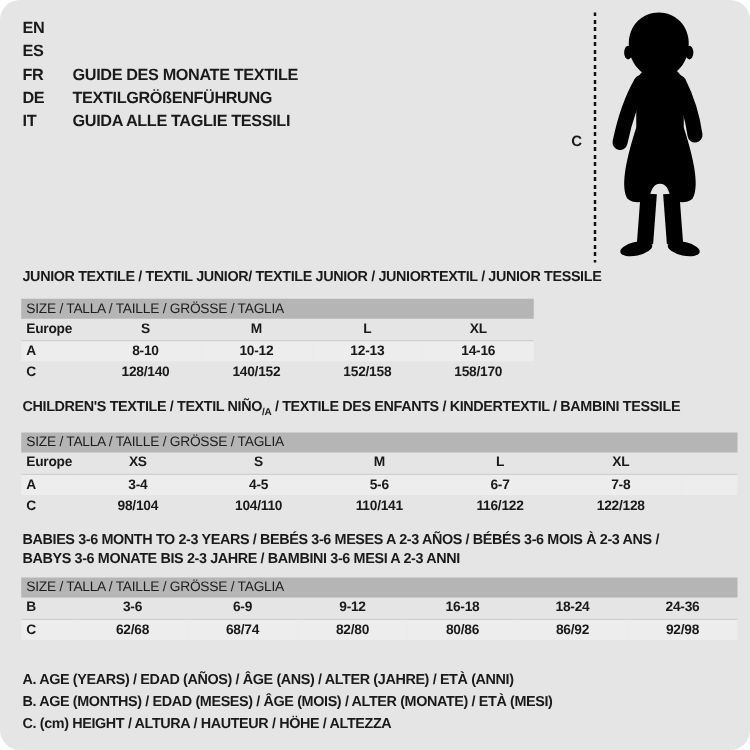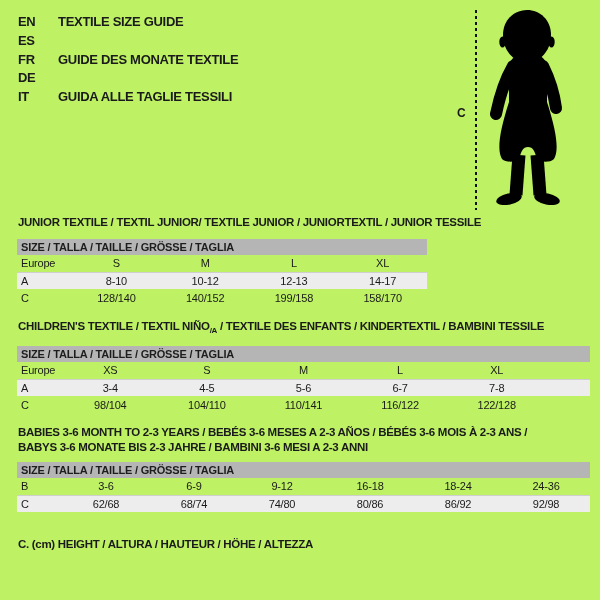--- a/index.html
+++ b/index.html
@@ -2,21 +2,21 @@
 <html><head>
 <meta charset="utf-8">
 <style>
   * { margin:0; padding:0; box-sizing:border-box; }
   html,body { width:600px; height:600px; }
   body {
     background:#ffffff;
     font-family:"Liberation Sans","DejaVu Sans",sans-serif;
     color:#1a1a1a;
   }
-  .page { position:relative; width:600px; height:600px; background:#bef264; overflow:hidden; }
+  .page { position:relative; width:600px; height:600px; background:#e5e5e5; overflow:hidden;border-radius:16px; }
 
   
   .lang-list { position:absolute; left:18px; top:13px; }
   .lang-row { display:flex; font-weight:bold; font-size:13px; line-height:18.8px; letter-spacing:-0.3px; }
   .lang-code { width:40px; flex:0 0 40px; }
 
   
   .figure { position:absolute; left:452px; top:6px; width:145px; height:212px; }
   .measure-line {
     position:absolute; left:23px; top:4px; width:2px; height:200px;
@@ -31,50 +31,50 @@
   #title2 { top:320px; }
   #title3 { top:425px; line-height:15.2px; }
   .sub { font-size:8px; vertical-align:sub; }
 
   
   .size-table { position:absolute; left:17px; border-collapse:collapse; table-layout:fixed; font-size:11px; letter-spacing:-0.2px; }
   #table1 { top:239px; width:410px; }
   #table2 { top:346px; width:573px; }
   #table3 { top:462px; width:573px; }
   .size-table th.bar {
-    background:#b5b5b5; height:16px; font-weight:bold; text-align:left;
+    background:#b5b5b5; height:16px; font-weight:normal; text-align:left;
     padding:0 0 0 4px; font-size:11px; color:#1d1d1d; letter-spacing:-0.2px;
   }
-  .size-table td { height:17px; text-align:center; padding:0; vertical-align:middle; font-weight:normal; }
+  .size-table td { height:17px; text-align:center; padding:0; vertical-align:middle; font-weight:bold; }
   .size-table td.lbl { text-align:left; padding-left:4px; }
   .size-table tr.line td { border-bottom:1px solid #cfcfcf; }
   .size-table tr.stripe td { background:#ededed; }
 
   
   .footnotes { position:absolute; left:18px; top:536px; font-weight:bold; font-size:11.5px; line-height:17.6px; letter-spacing:-0.3px; }
 </style>
 </head>
 <body>
 
 <div class="page">
 
   <div class="lang-list">
     <div class="lang-row">
       <span class="lang-code">EN</span>
-      <span class="lang-title">TEXTILE SIZE GUIDE</span>
     </div>
     <div class="lang-row">
       <span class="lang-code">ES</span>
     </div>
     <div class="lang-row">
       <span class="lang-code">FR</span>
       <span class="lang-title">GUIDE DES MONATE TEXTILE</span>
     </div>
     <div class="lang-row">
       <span class="lang-code">DE</span>
+      <span class="lang-title">TEXTILGRÖßENFÜHRUNG</span>
     </div>
     <div class="lang-row">
       <span class="lang-code">IT</span>
       <span class="lang-title">GUIDA ALLE TAGLIE TESSILI</span>
     </div>
   </div>
 
   <div class="figure">
     <span class="c-label">C</span>
     <div class="measure-line"></div>
@@ -119,27 +119,27 @@
         <td>S</td>
         <td>M</td>
         <td>L</td>
         <td>XL</td>
       </tr>
       <tr class="stripe">
         <td class="lbl">A</td>
         <td>8-10</td>
         <td>10-12</td>
         <td>12-13</td>
-        <td>14-17</td>
+        <td>14-16</td>
       </tr>
       <tr>
         <td class="lbl">C</td>
         <td>128/140</td>
         <td>140/152</td>
-        <td>199/158</td>
+        <td>152/158</td>
         <td>158/170</td>
       </tr>
     </tbody>
   </table>
 
   <div class="tbl-title" id="title2">
     <span>CHILDREN'S TEXTILE / TEXTIL NIÑO</span><span class="sub">/A</span><span> / TEXTILE DES ENFANTS / KINDERTEXTIL / BAMBINI TESSILE</span>
   </div>
   <table class="size-table" id="table2">
     <colgroup>
@@ -213,25 +213,27 @@
         <td>6-9</td>
         <td>9-12</td>
         <td>16-18</td>
         <td>18-24</td>
         <td>24-36</td>
       </tr>
       <tr class="stripe">
         <td class="lbl">C</td>
         <td>62/68</td>
         <td>68/74</td>
-        <td>74/80</td>
+        <td>82/80</td>
         <td>80/86</td>
         <td>86/92</td>
         <td>92/98</td>
       </tr>
     </tbody>
   </table>
 
   <div class="footnotes">
+    <div>A. AGE (YEARS) / EDAD (AÑOS) / ÂGE (ANS) / ALTER (JAHRE) / ETÀ (ANNI)</div>
+    <div>B. AGE (MONTHS) / EDAD (MESES) / ÂGE (MOIS) / ALTER (MONATE) / ETÀ (MESI)</div>
     <div>C. (cm) HEIGHT / ALTURA / HAUTEUR / HÖHE / ALTEZZA</div>
   </div>
 
 </div>
 
 </body></html>

